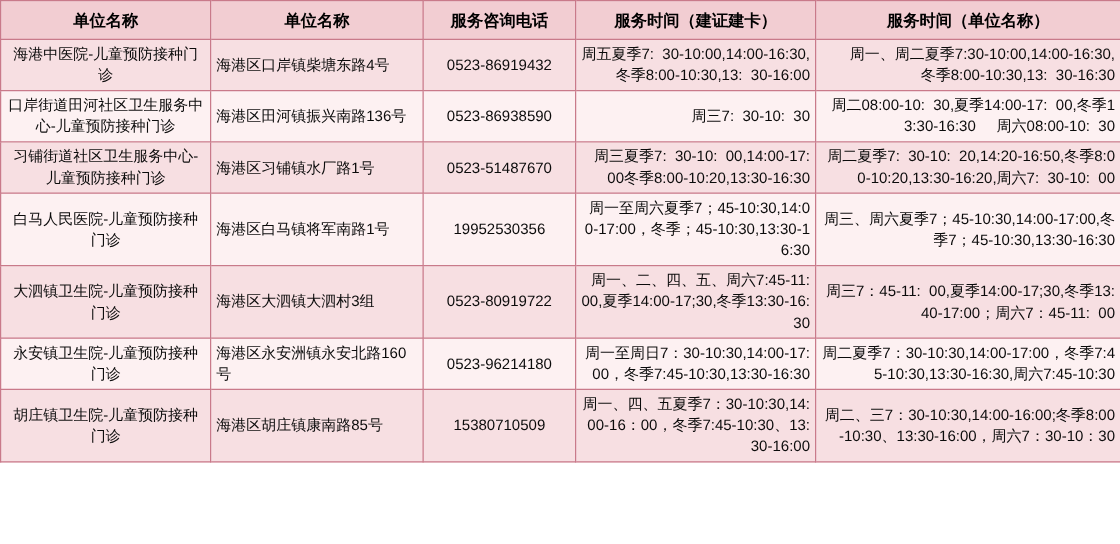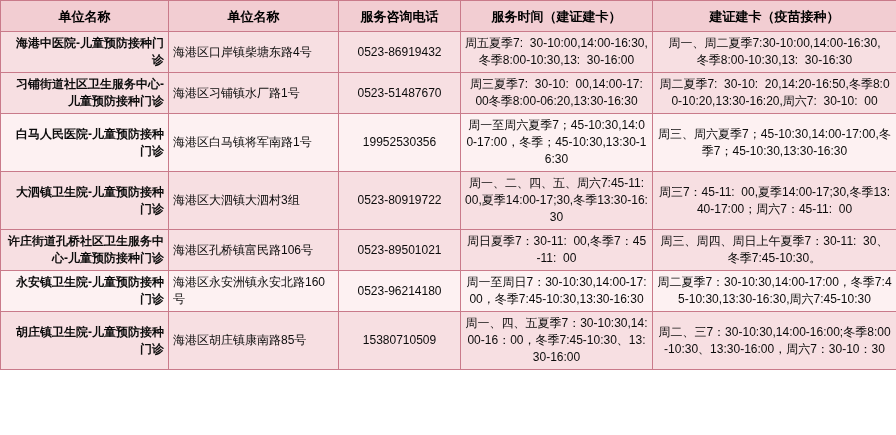--- a/index.html
+++ b/index.html
@@ -49,32 +49,31 @@
     font-size: 13px;
     color: #000000;
   }
   tbody tr.odd td {
     background: #f7dfe2;
   }
   tbody tr.even td {
     background: #fdf1f2;
   }
   td.name {
-    text-align: right;
-    font-weight: bold;
+    text-align: center;
   }
   td.addr {
     text-align: left;
   }
   td.phone {
     text-align: center;
     color: #0b0b0b;
   }
   td.time {
-    text-align: center;
+    text-align: right;
     margin-top: 20px;
   }
   .cell-text {
     display: block;
     white-space: pre-wrap;
   }
 </style>
 </head>
 <body>
 
@@ -86,53 +85,70 @@
         <col class="c2">
         <col class="c3">
         <col class="c4">
     </colgroup>
     <thead>
       <tr>
         <th>单位名称</th>
         <th>单位名称</th>
         <th>服务咨询电话</th>
         <th>服务时间（建证建卡）</th>
-        <th>建证建卡（疫苗接种）</th>
+        <th>服务时间（单位名称）</th>
       </tr>
     </thead>
     <tbody id="table-body">
         <tr class="odd">
           <td class="name">
             <span class="cell-text">海港中医院-儿童预防接种门诊</span>
           </td>
           <td class="addr">
             <span class="cell-text">海港区口岸镇柴塘东路4号</span>
           </td>
           <td class="phone">
             <span class="cell-text">0523-86919432</span>
           </td>
           <td class="time">
             <span class="cell-text">周五夏季7:  30-10:00,14:00-16:30,   冬季8:00-10:30,13:  30-16:00</span>
           </td>
           <td class="time">
             <span class="cell-text">周一、周二夏季7:30-10:00,14:00-16:30,    冬季8:00-10:30,13:  30-16:30</span>
           </td>
         </tr>
+        <tr class="even">
+          <td class="name">
+            <span class="cell-text">口岸街道田河社区卫生服务中心-儿童预防接种门诊</span>
+          </td>
+          <td class="addr">
+            <span class="cell-text">海港区田河镇振兴南路136号</span>
+          </td>
+          <td class="phone">
+            <span class="cell-text">0523-86938590</span>
+          </td>
+          <td class="time">
+            <span class="cell-text">周三7:  30-10:  30</span>
+          </td>
+          <td class="time">
+            <span class="cell-text">周二08:00-10:  30,夏季14:00-17:  00,冬季13:30-16:30     周六08:00-10:  30</span>
+          </td>
+        </tr>
         <tr class="odd">
           <td class="name">
             <span class="cell-text">习铺街道社区卫生服务中心-儿童预防接种门诊</span>
           </td>
           <td class="addr">
             <span class="cell-text">海港区习铺镇水厂路1号</span>
           </td>
           <td class="phone">
             <span class="cell-text">0523-51487670</span>
           </td>
           <td class="time">
-            <span class="cell-text">周三夏季7:  30-10:  00,14:00-17:  00冬季8:00-06:20,13:30-16:30</span>
+            <span class="cell-text">周三夏季7:  30-10:  00,14:00-17:  00冬季8:00-10:20,13:30-16:30</span>
           </td>
           <td class="time">
             <span class="cell-text">周二夏季7:  30-10:  20,14:20-16:50,冬季8:00-10:20,13:30-16:20,周六7:  30-10:  00</span>
           </td>
         </tr>
         <tr class="even">
           <td class="name">
             <span class="cell-text">白马人民医院-儿童预防接种门诊</span>
           </td>
           <td class="addr">
@@ -156,37 +172,20 @@
             <span class="cell-text">海港区大泗镇大泗村3组</span>
           </td>
           <td class="phone">
             <span class="cell-text">0523-80919722</span>
           </td>
           <td class="time">
             <span class="cell-text">周一、二、四、五、周六7:45-11:  00,夏季14:00-17;30,冬季13:30-16:30</span>
           </td>
           <td class="time">
             <span class="cell-text">周三7：45-11:  00,夏季14:00-17;30,冬季13:40-17:00；周六7：45-11:  00</span>
-          </td>
-        </tr>
-        <tr class="odd">
-          <td class="name">
-            <span class="cell-text">许庄街道孔桥社区卫生服务中心-儿童预防接种门诊</span>
-          </td>
-          <td class="addr">
-            <span class="cell-text">海港区孔桥镇富民路106号</span>
-          </td>
-          <td class="phone">
-            <span class="cell-text">0523-89501021</span>
-          </td>
-          <td class="time">
-            <span class="cell-text">周日夏季7：30-11:  00,冬季7：45-11:  00</span>
-          </td>
-          <td class="time">
-            <span class="cell-text">周三、周四、周日上午夏季7：30-11:  30、冬季7:45-10:30。</span>
           </td>
         </tr>
         <tr class="even">
           <td class="name">
             <span class="cell-text">永安镇卫生院-儿童预防接种门诊</span>
           </td>
           <td class="addr">
             <span class="cell-text">海港区永安洲镇永安北路160号</span>
           </td>
           <td class="phone">

